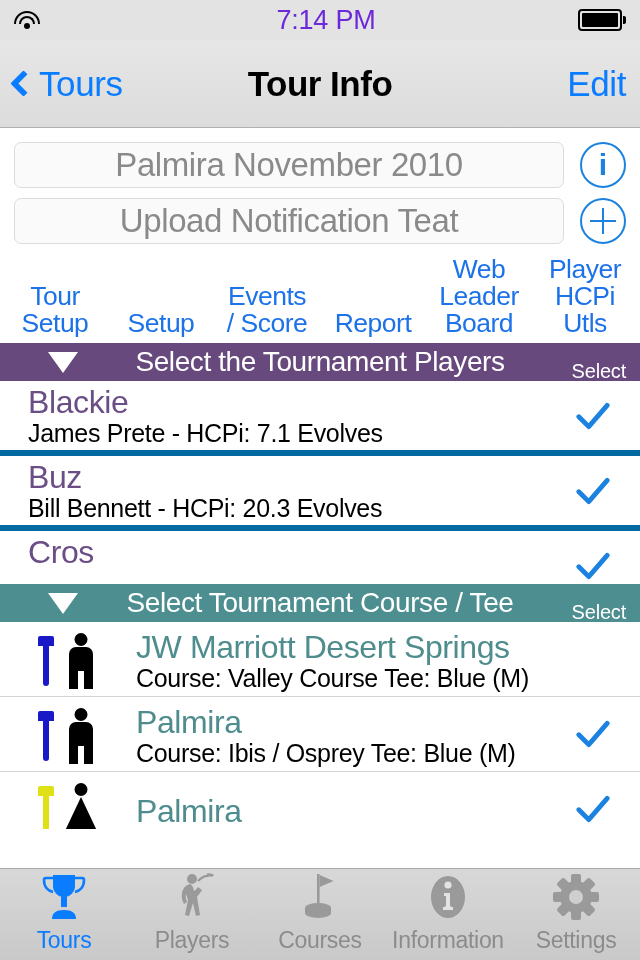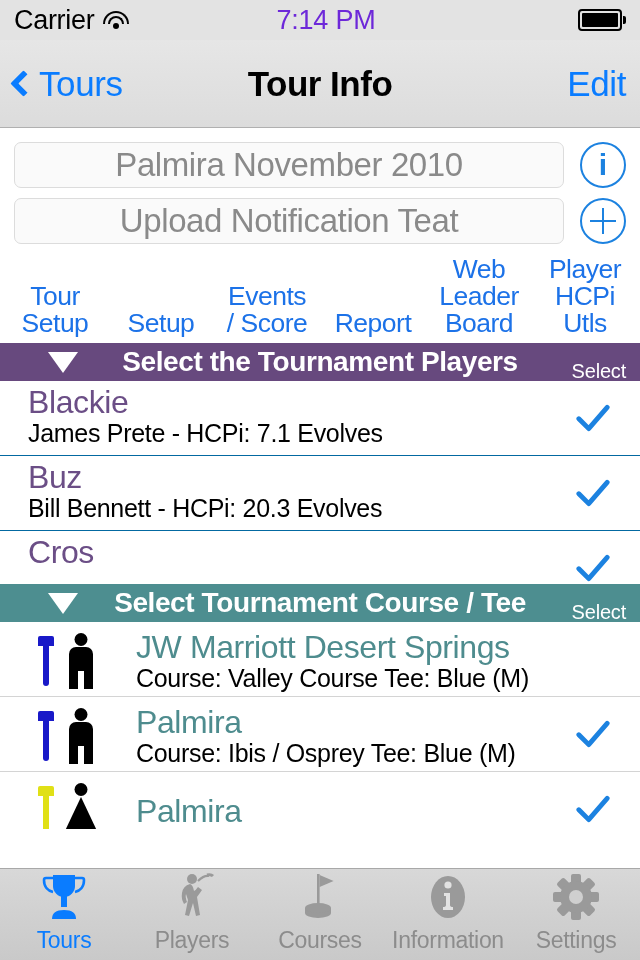--- a/index.html
+++ b/index.html
@@ -108,31 +108,31 @@
   }
   .section-header.purple { background:#67497e; }
   .section-header.teal   { background:#4d8e90; }
   .tri-down {
     width:0; height:0; border-left:15px solid transparent;
     border-right:15px solid transparent; border-top:21px solid #fff;
     margin-left:34px;
   }
   .section-title {
     position:absolute; left:0; right:0; text-align:center;
-    font-size:28px; font-weight:bold; color:#fff; letter-spacing:-0.4px;
+    font-size:28px; font-weight:normal; color:#fff; letter-spacing:-0.4px;
   }
   .section-select {
     margin-left:auto; font-size:20px; color:#fff; z-index:2;
     position:relative; top:9px; letter-spacing:-0.2px;
   }
 
   
   .list-clip { background:#fff; overflow:hidden; }
   .player-row {
-    height:75px; border-bottom:1px solid #0369a1; position:relative;
+    height:75px; border-bottom:6px solid #0369a1; position:relative;
     padding:4px 14px 0 28px; cursor:pointer;
   }
   .player-name { font-size:32px; color:#6b4e86; letter-spacing:-0.4px; line-height:1.08; }
   .player-detail { font-size:25px; color:#000; letter-spacing:-0.3px; line-height:1.1; }
   .check {
     position:absolute; right:30px; top:50%; transform:translateY(-50%);
     width:34px; height:34px;
   }
   .check svg { width:100%; height:100%; display:block; }
 
@@ -186,21 +186,20 @@
   .tbar-icon { height:56px; display:flex; align-items:center; justify-content:center; }
   .tbar-icon svg { display:block; }
   .tbar-label { font-size:23px; letter-spacing:-0.3px; color:#8c8c8c; }
   .tbar-item.active .tbar-label { color:#0a7cff; }
 </style>
 </head>
 <body>
 
 <div id="status-bar">
   <div id="carrier-group">
-    <span id="carrier-label">Carrier</span>
     <span class="wifi">
       <i class="a"></i>
         <i class="b"></i>
         <i class="c"></i>
     </span>
   </div>
   <div id="clock">7:14 PM</div>
   <div id="battery-group">
     <div class="batt-body">
         <div class="batt-fill"></div>

